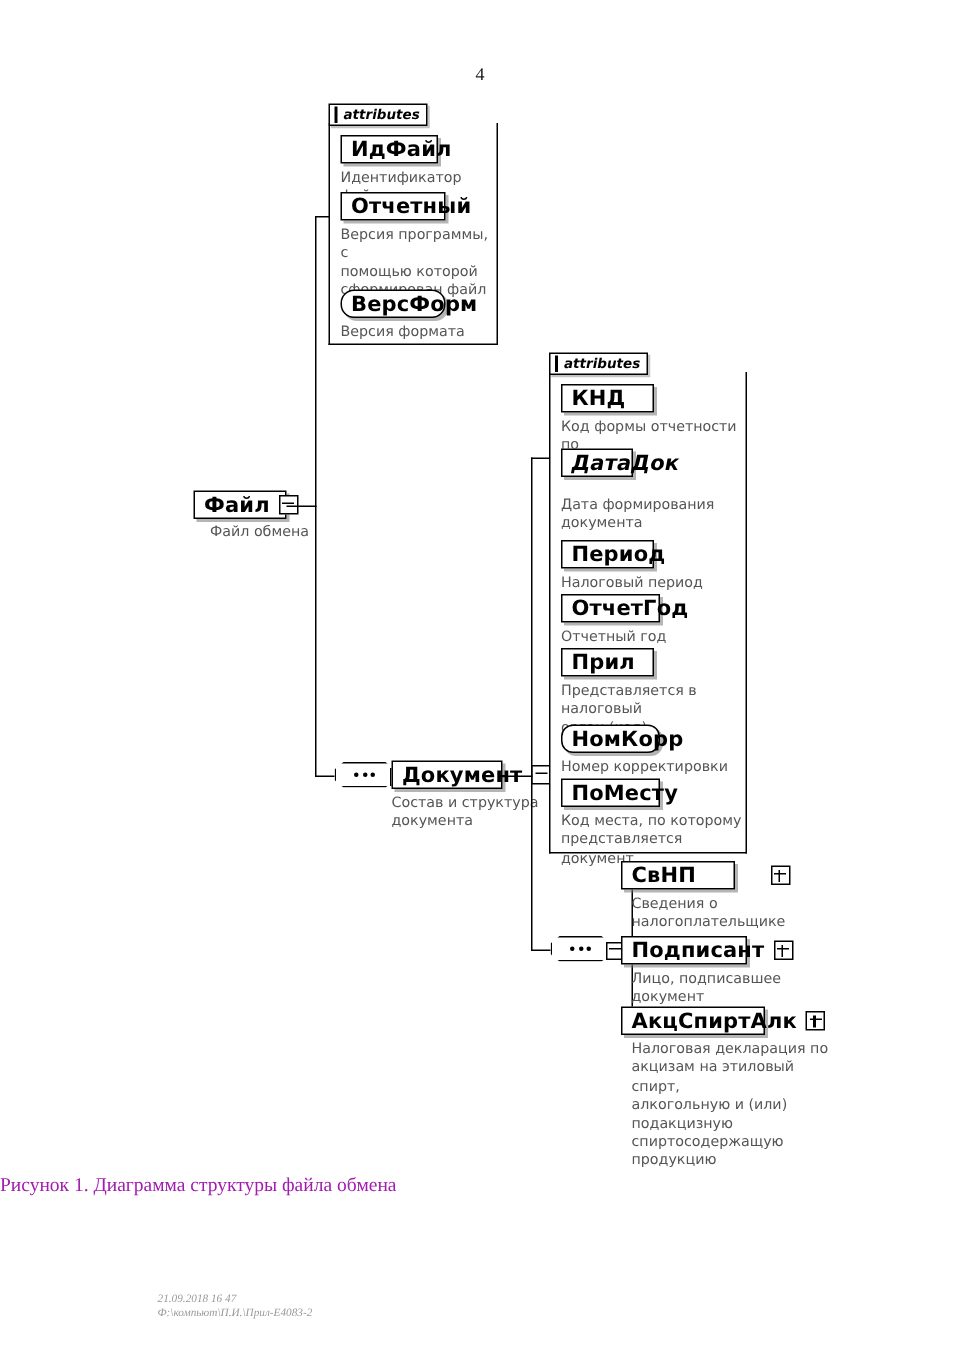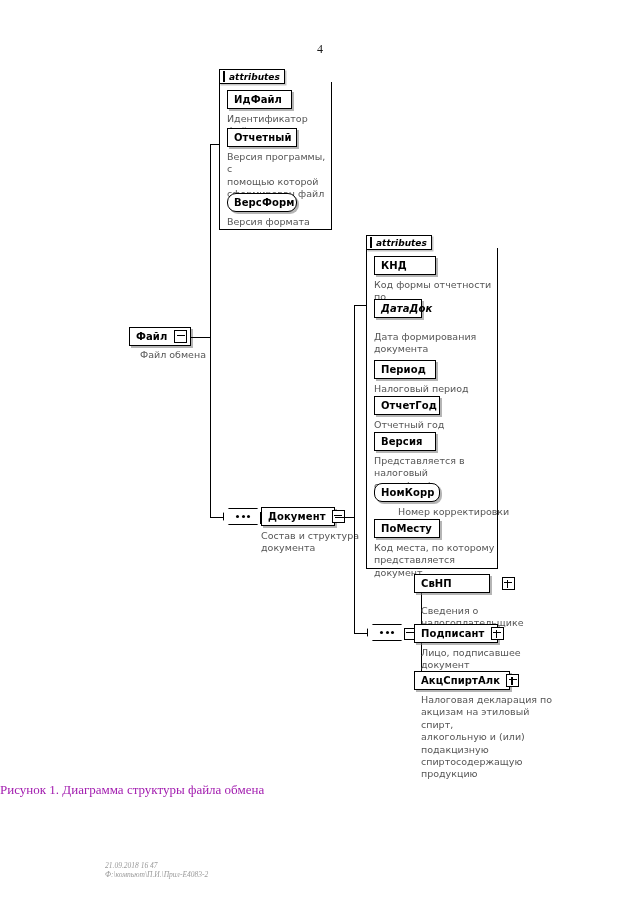--- a/index.html
+++ b/index.html
@@ -13,21 +13,21 @@
     font-family:"Liberation Serif", serif;font-size:12px;color:#1a1a1a;
   }
   
   .node{
     position:absolute;box-sizing:border-box;
     border:1.6px solid #000;background:#fff;
     height:19px;display:flex;align-items:center;
     box-shadow:2px 2px 0 0 rgba(120,120,120,.55);
   }
   .node .label{
-    font-size:10px;font-weight:bold;color:#000;
+    font-size:14px;font-weight:bold;color:#000;
     padding:0 6px;white-space:nowrap;letter-spacing:.1px;
     font-family:"DejaVu Sans", sans-serif;
   }
   .node .expander{
     width:11px;height:11px;border:1.3px solid #000;background:#fff;
     position:relative;margin-left:auto;margin-right:3px;flex:0 0 auto;
   }
   .node .expander::before{
     content:"";position:absolute;left:1.5px;right:1.5px;top:4px;
     height:1.4px;background:#000;
@@ -171,29 +171,29 @@
   <span class="label">Период</span>
 </div>
 <div class="desc" style="left:374px;top:383px;width:125px;">Налоговый период</div>
 
 <div class="node" style="left:374px;top:396px;width:66px;">
   <span class="label">ОтчетГод</span>
 </div>
 <div class="desc" style="left:374px;top:419px;width:125px;">Отчетный год</div>
 
 <div class="node" style="left:374px;top:432px;width:62px;">
-  <span class="label">Версия</span>
+  <span class="label">Прил</span>
 </div>
 <div class="desc" style="left:374px;top:455px;width:128px;">Представляется в налоговый
 орган (код)</div>
 
 <div class="node" style="left:374px;top:483px;width:66px;border-radius:8px;">
   <span class="label">НомКорр</span>
 </div>
-<div class="desc" style="left:374px;top:506px;width:125px;margin-left:24px;">Номер корректировки</div>
+<div class="desc" style="left:374px;top:506px;width:125px;">Номер корректировки</div>
 
 <div class="node" style="left:374px;top:519px;width:66px;">
   <span class="label">ПоМесту</span>
 </div>
 <div class="desc" style="left:374px;top:542px;width:128px;">Код места, по которому
 представляется документ</div>
 
 <div class="seq" style="left:367px;top:624px;">
   <i></i>
   <i></i>
@@ -203,21 +203,21 @@
 <div class="ln lnh" style="left:414px;top:632.5px;width:8px;"></div>
 
 <div class="ln lnv" style="left:421px;top:584px;height:98px;"></div>
 <div class="ln lnh" style="left:421px;top:584px;width:9px;"></div>
 <div class="ln lnh" style="left:421px;top:681px;width:9px;"></div>
 
 <div class="node" style="left:414px;top:574px;width:76px;gap:44px;">
   <span class="label">СвНП</span>
   <span class="expander plus"></span>
 </div>
-<div class="desc" style="left:421px;top:597px;width:130px;margin-top:8px;">Сведения о
+<div class="desc" style="left:421px;top:597px;width:130px;">Сведения о
 налогоплательщике</div>
 
 <div class="node" style="left:414px;top:624px;width:84px;">
   <span class="label">Подписант</span>
   <span class="expander plus"></span>
 </div>
 <div class="desc" style="left:421px;top:647px;width:150px;">Лицо, подписавшее документ</div>
 
 <div class="node" style="left:414px;top:671px;width:96px;">
   <span class="label">АкцСпиртАлк</span>

